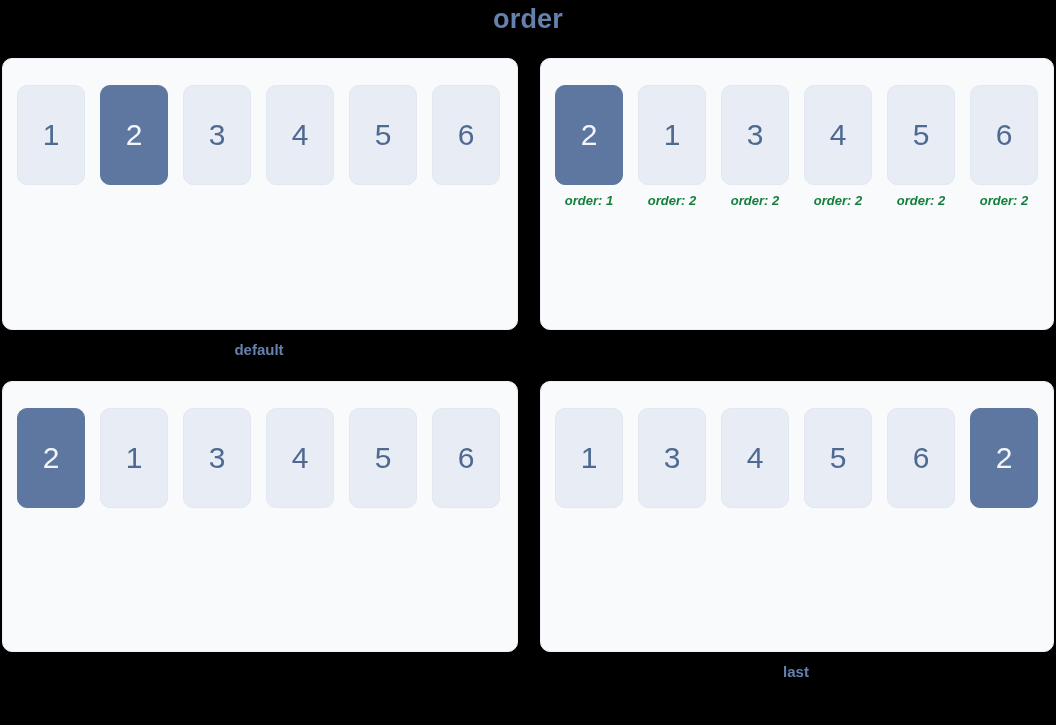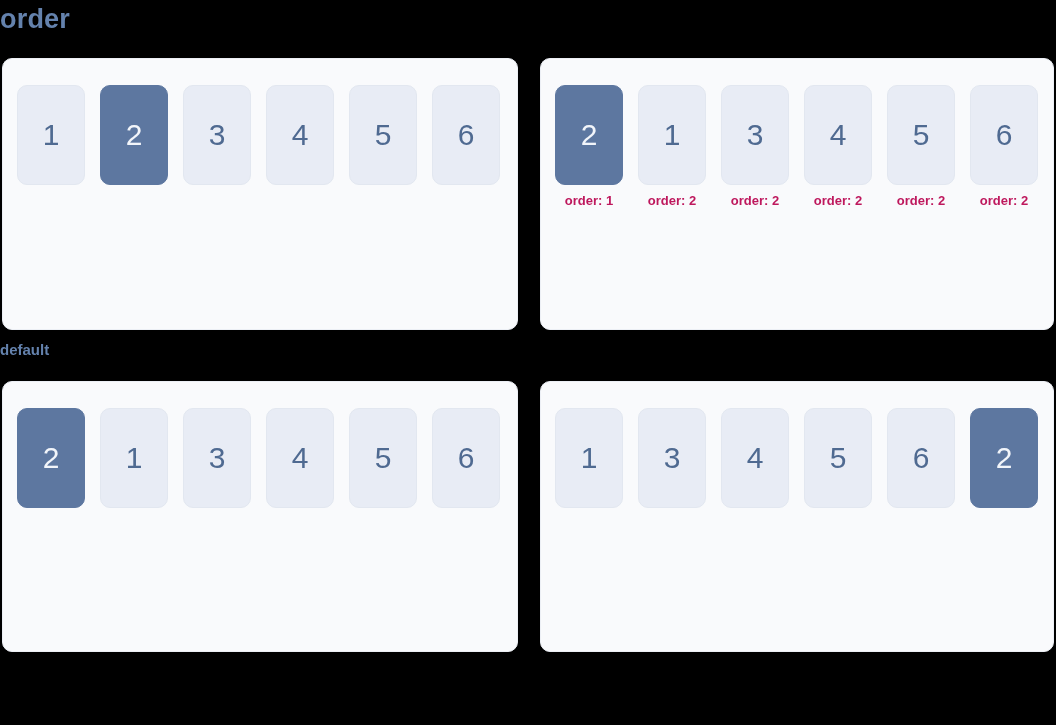--- a/index.html
+++ b/index.html
@@ -13,20 +13,21 @@
     overflow: hidden;
     font-family: "Liberation Sans", sans-serif;
     position: relative;
   }
 
   .page-title {
     position: absolute;
     top: 4px;
     left: 0;
     width: 1056px;
+    text-align: center;
     font-size: 27px;
     font-weight: bold;
     color: #6482ad;
     letter-spacing: 0.2px;
   }
 
   .grid {
     position: absolute;
     top: 58px;
     left: 2px;
@@ -90,33 +91,35 @@
   .item.highlight {
     background: #5d77a0;
     border-color: #5d77a0;
     color: #f2f5fa;
   }
 
   .order-label {
     margin-top: 8px;
     font-size: 13px;
     font-weight: bold;
-    color: #be185d;
+    color: #15803d;
     align-self: center;
     white-space: nowrap;
+    font-style: italic;
   }
 
   .caption {
     margin-top: 8px;
     margin-left: -2px;
     font-size: 15px;
     font-weight: bold;
     color: #6482ad;
     height: 24px;
     line-height: 24px;
+    text-align: center;
   }
 
   .row-gap { height: 19px; }
 </style>
 </head>
 <body>
 
 <div class="page-title">order</div>
 
 <div class="grid">
@@ -222,16 +225,17 @@
               <div class="item">5</div>
             </div>
             <div class="item-wrap">
               <div class="item">6</div>
             </div>
             <div class="item-wrap">
               <div class="item highlight">2</div>
             </div>
           </div>
       </div>
+      <div class="caption">last</div>
     </div>
   </div>
 
 </div>
 
 </body></html>

